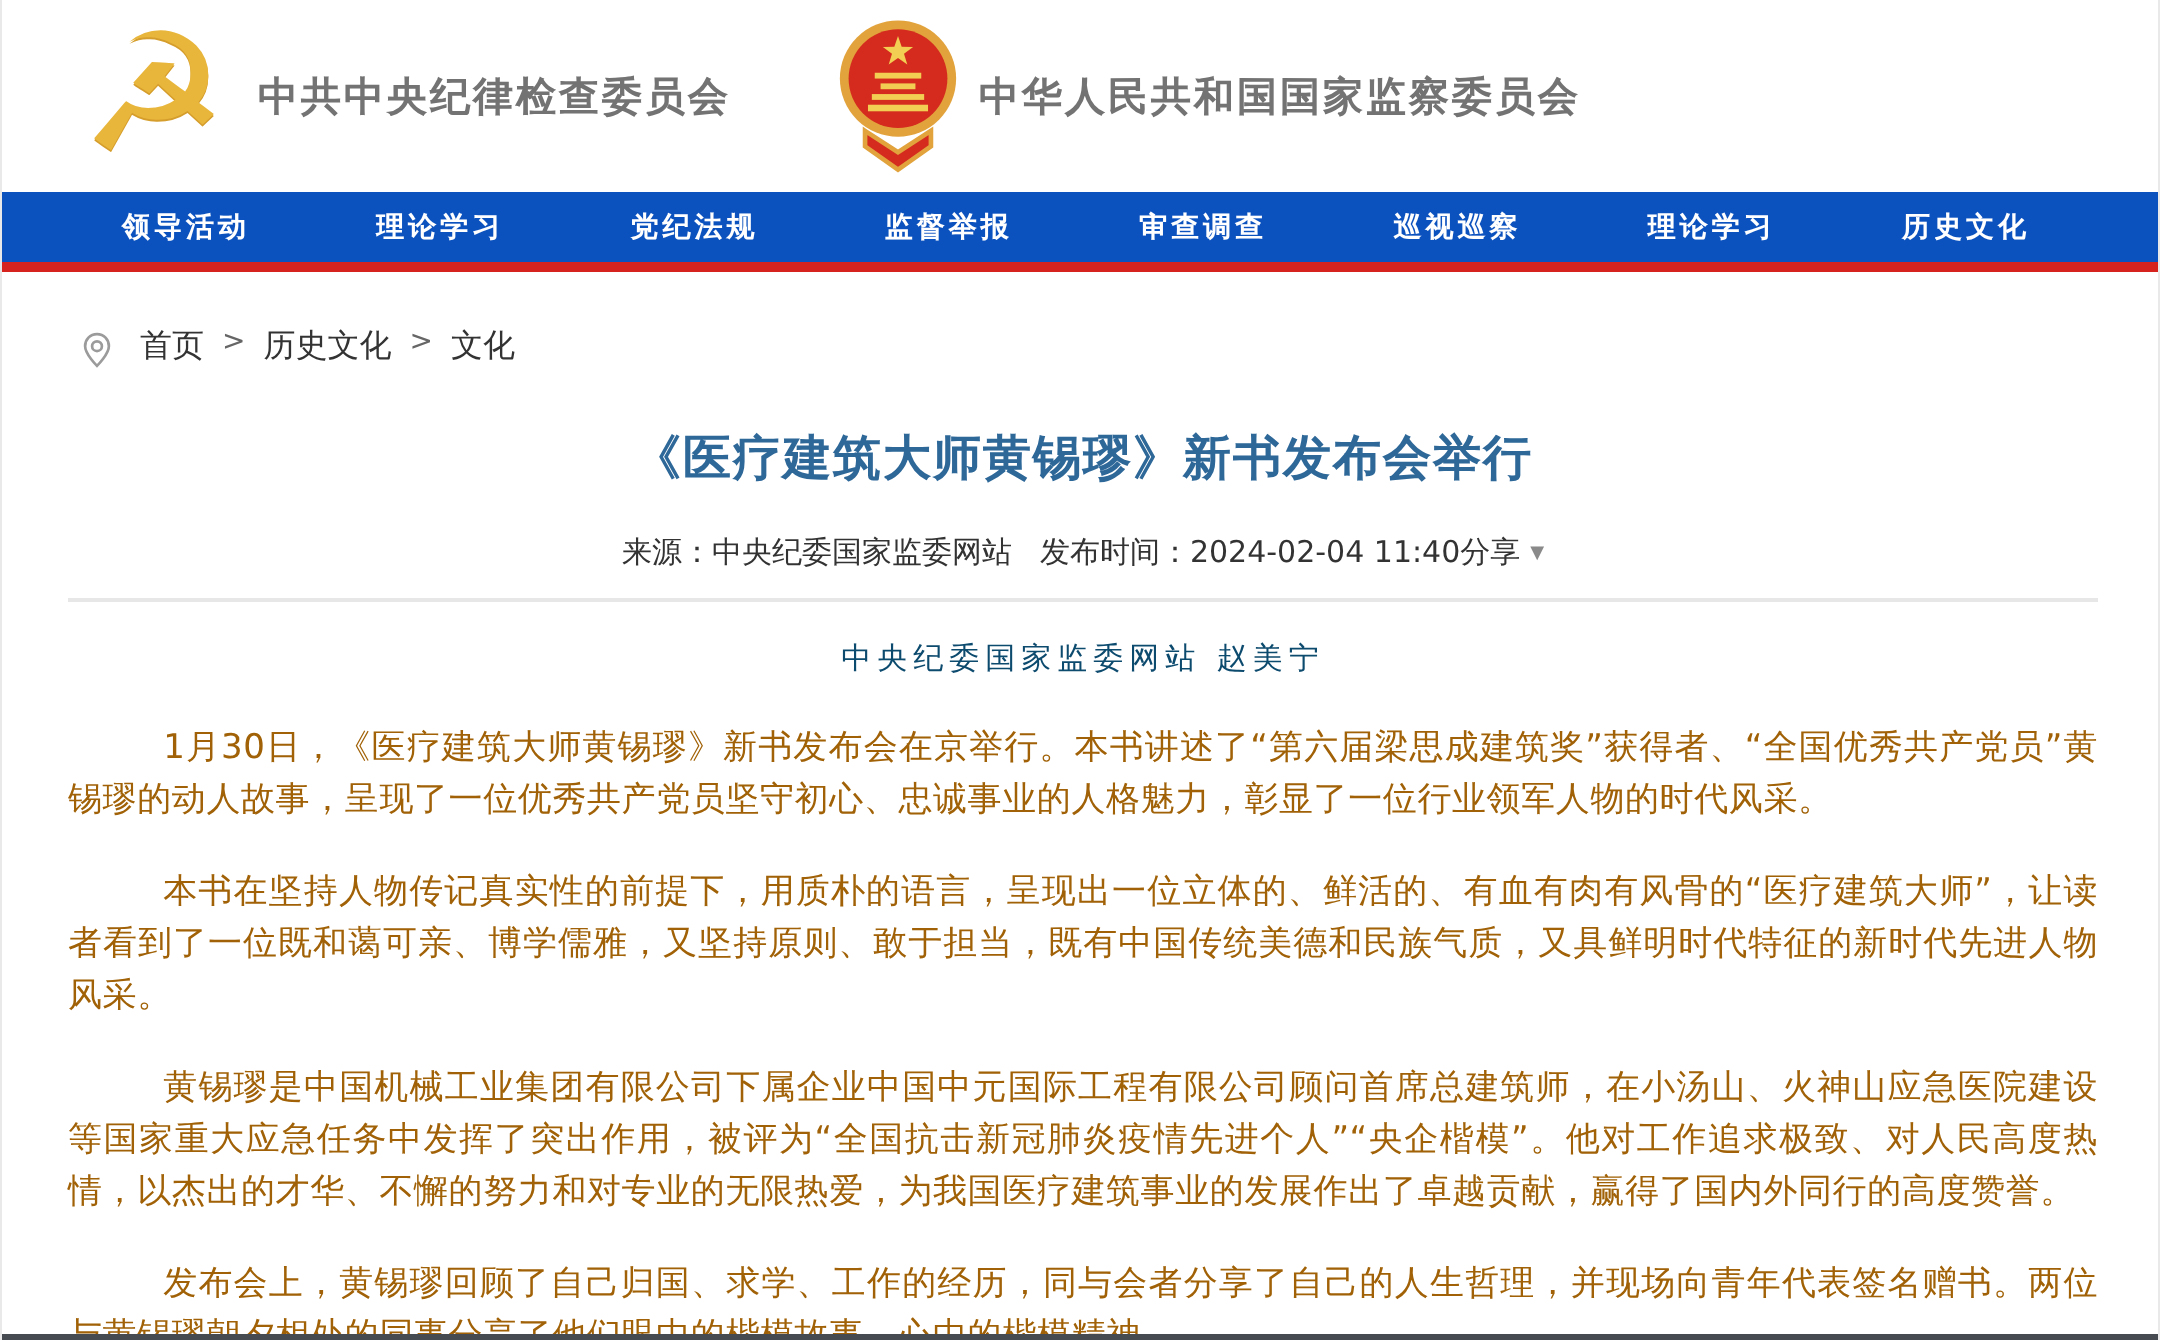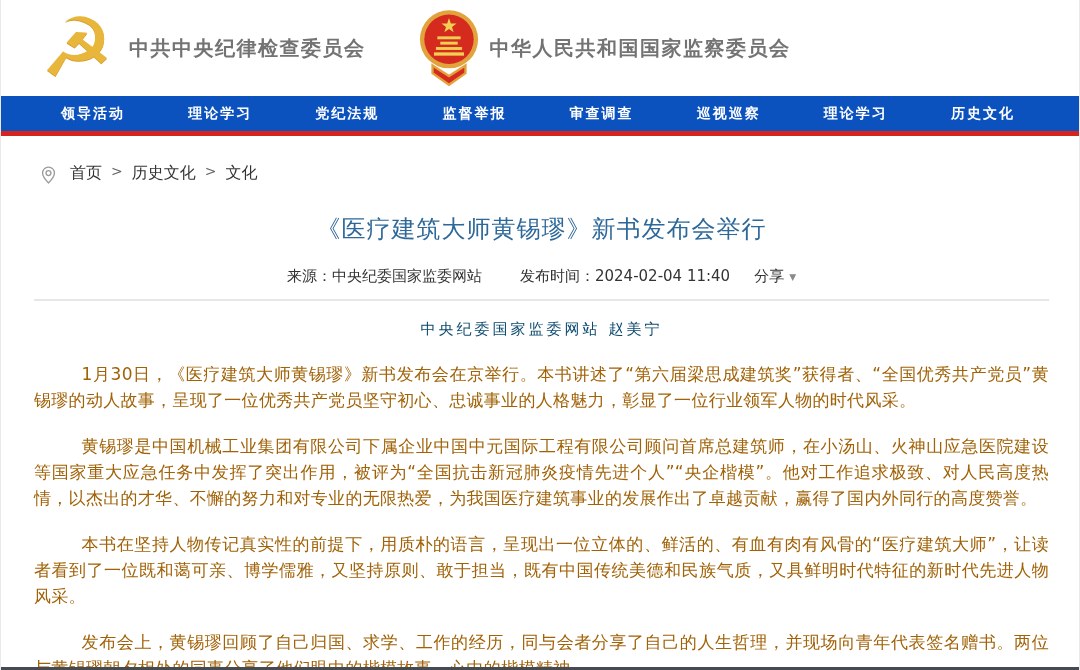--- a/index.html
+++ b/index.html
@@ -41,25 +41,25 @@
     display: flex; align-items: flex-start; margin: 27px 0 0 38px;
     font-size: 16px; color: #333;
   }
   .breadcrumb .pin { margin-right: 12px; display: flex; align-items: center; }
   .crumb { cursor: pointer; }
   .crumb-sep { color: #666; margin: 0 9px; font-size: 14px; }
 
   
   .article { padding: 0 30px 0 33px; }
   .article-title {
-    text-align: center; color: #2E6899; font-size: 24px; font-weight: 400;
+    text-align: center; color: #2E6899; font-size: 24px; font-weight: 700;
     margin-top: 26px; letter-spacing: 1px;
   }
   .meta-wrap { border-bottom: 2px solid #e7e7e7; padding-bottom: 13px; margin-top: 22px; }
-  .meta { display: flex; justify-content: center; align-items: flex-start; font-size: 15px; color: #333; gap: 24px; }
+  .meta { display: flex; justify-content: center; align-items: flex-start; font-size: 15px; color: #333; }
   .meta .time-group { margin-left: 14px; }
   .meta .share { cursor: pointer; display: flex; align-items: center; }
   .share-caret { font-size: 9px; color: #8a8a8a; margin-left: 5px; }
   .byline {
     text-align: center; margin-top: 19px; font-size: 15px; color: #0c4a6e;
     font-family: "DejaVu Serif", "Liberation Serif", serif; letter-spacing: 3px;
   }
   .body-text { margin-top: 22px; }
   .body-text p {
     font-size: 17px; color: #a16207; line-height: 26px; text-indent: 2.8em;
@@ -132,20 +132,20 @@
             <span>分享</span>
             <span class="share-caret">▼</span>
           </span>
       </div>
     </div>
 
     <div class="byline">中央纪委国家监委网站 赵美宁</div>
 
     <div class="body-text">
       <p>1月30日，《医疗建筑大师黄锡璆》新书发布会在京举行。本书讲述了“第六届梁思成建筑奖”获得者、“全国优秀共产党员”黄锡璆的动人故事，呈现了一位优秀共产党员坚守初心、忠诚事业的人格魅力，彰显了一位行业领军人物的时代风采。</p>
+      <p>本书在坚持人物传记真实性的前提下，用质朴的语言，呈现出一位立体的、鲜活的、有血有肉有风骨的“医疗建筑大师”，让读者看到了一位既和蔼可亲、博学儒雅，又坚持原则、敢于担当，既有中国传统美德和民族气质，又具鲜明时代特征的新时代先进人物风采。</p>
       <p>黄锡璆是中国机械工业集团有限公司下属企业中国中元国际工程有限公司顾问首席总建筑师，在小汤山、火神山应急医院建设等国家重大应急任务中发挥了突出作用，被评为“全国抗击新冠肺炎疫情先进个人”“央企楷模”。他对工作追求极致、对人民高度热情，以杰出的才华、不懈的努力和对专业的无限热爱，为我国医疗建筑事业的发展作出了卓越贡献，赢得了国内外同行的高度赞誉。</p>
-      <p>本书在坚持人物传记真实性的前提下，用质朴的语言，呈现出一位立体的、鲜活的、有血有肉有风骨的“医疗建筑大师”，让读者看到了一位既和蔼可亲、博学儒雅，又坚持原则、敢于担当，既有中国传统美德和民族气质，又具鲜明时代特征的新时代先进人物风采。</p>
       <p>发布会上，黄锡璆回顾了自己归国、求学、工作的经历，同与会者分享了自己的人生哲理，并现场向青年代表签名赠书。两位与黄锡璆朝夕相处的同事分享了他们眼中的楷模故事、心中的楷模精神。</p>
     </div>
   </div>
 
   <div class="bottom-rule"></div>
 </div>
 
 </body></html>

